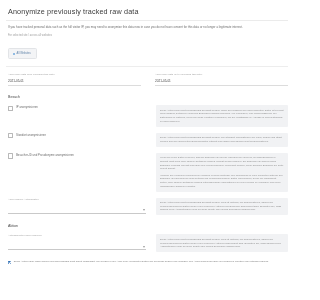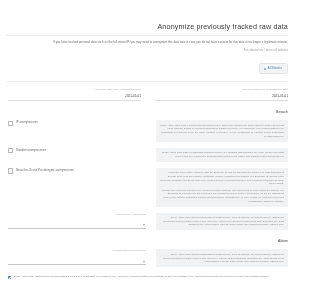--- a/index.html
+++ b/index.html
@@ -13,22 +13,21 @@
     overflow: hidden;
     font-family: "Liberation Sans", sans-serif;
     color: #4f4f4f;
     -webkit-font-smoothing: antialiased;
   }
   .page {
     width: 294px;
     height: 283px;
     position: relative;
     box-sizing: border-box;
-    padding: 20px 6px 0 6px;
-    text-align: right;
+    padding: 5px 6px 0 6px;
   }
   .title {
     font-size: 7.2px;
     font-weight: 400;
     color: #3b3b3b;
     letter-spacing: 0.15px;
     margin: 2px 0 0 2px;
     line-height: 10px;
   }
   .title-rule {

